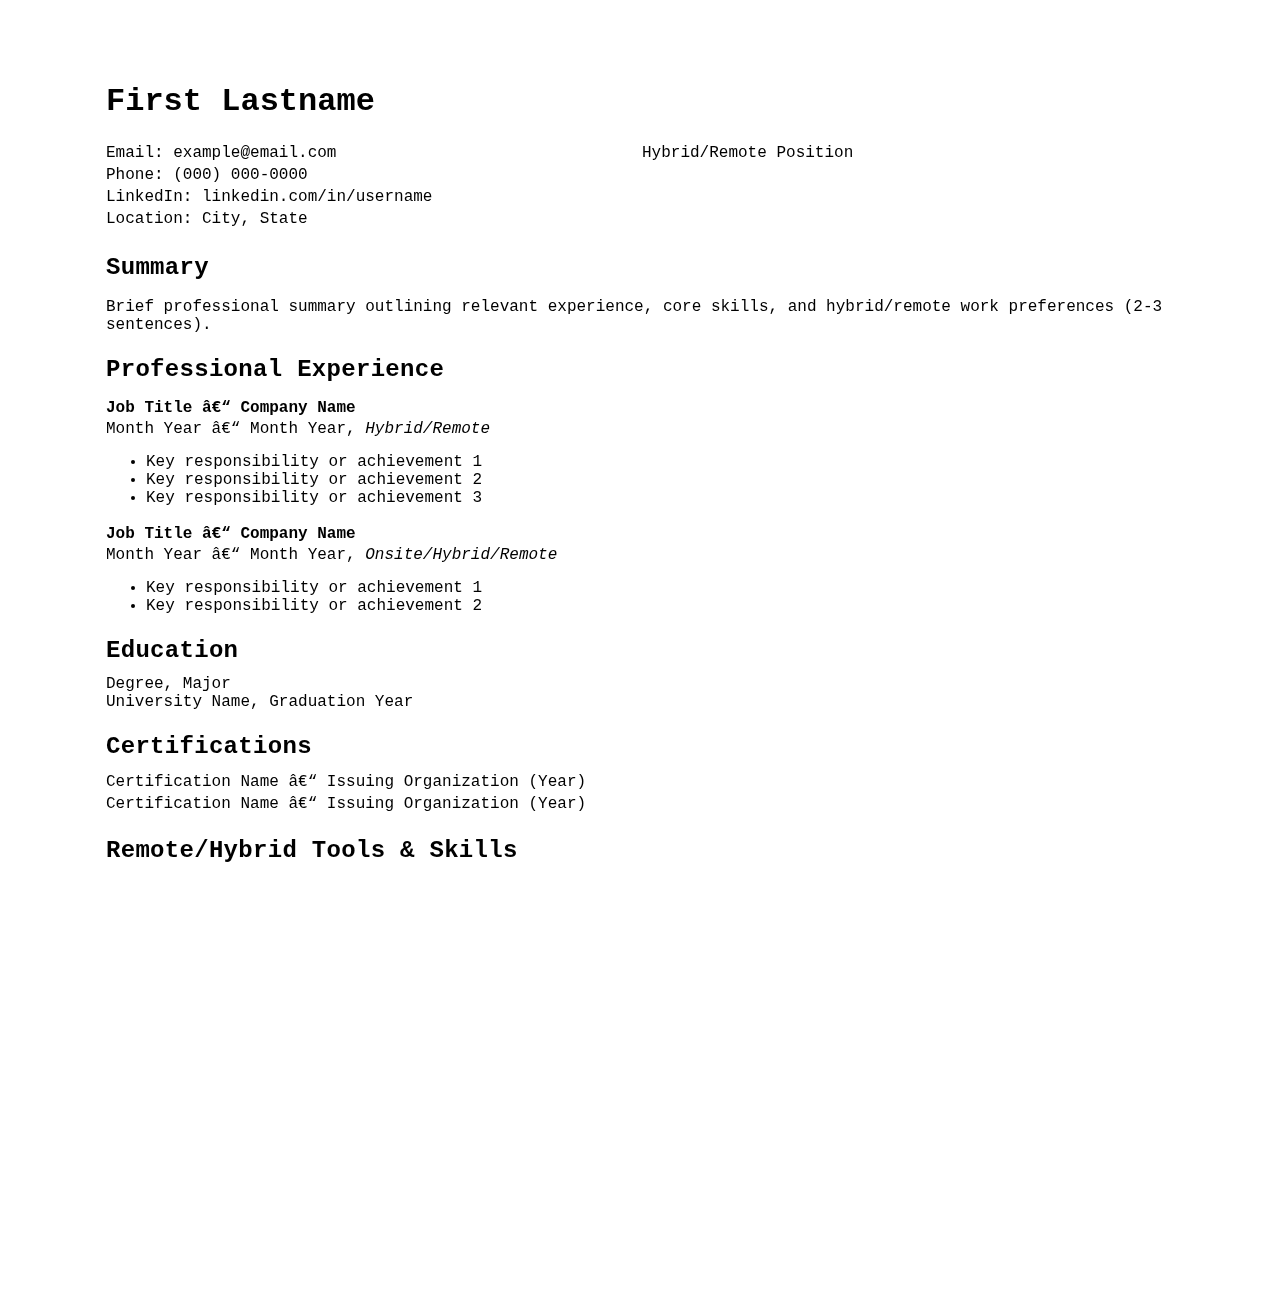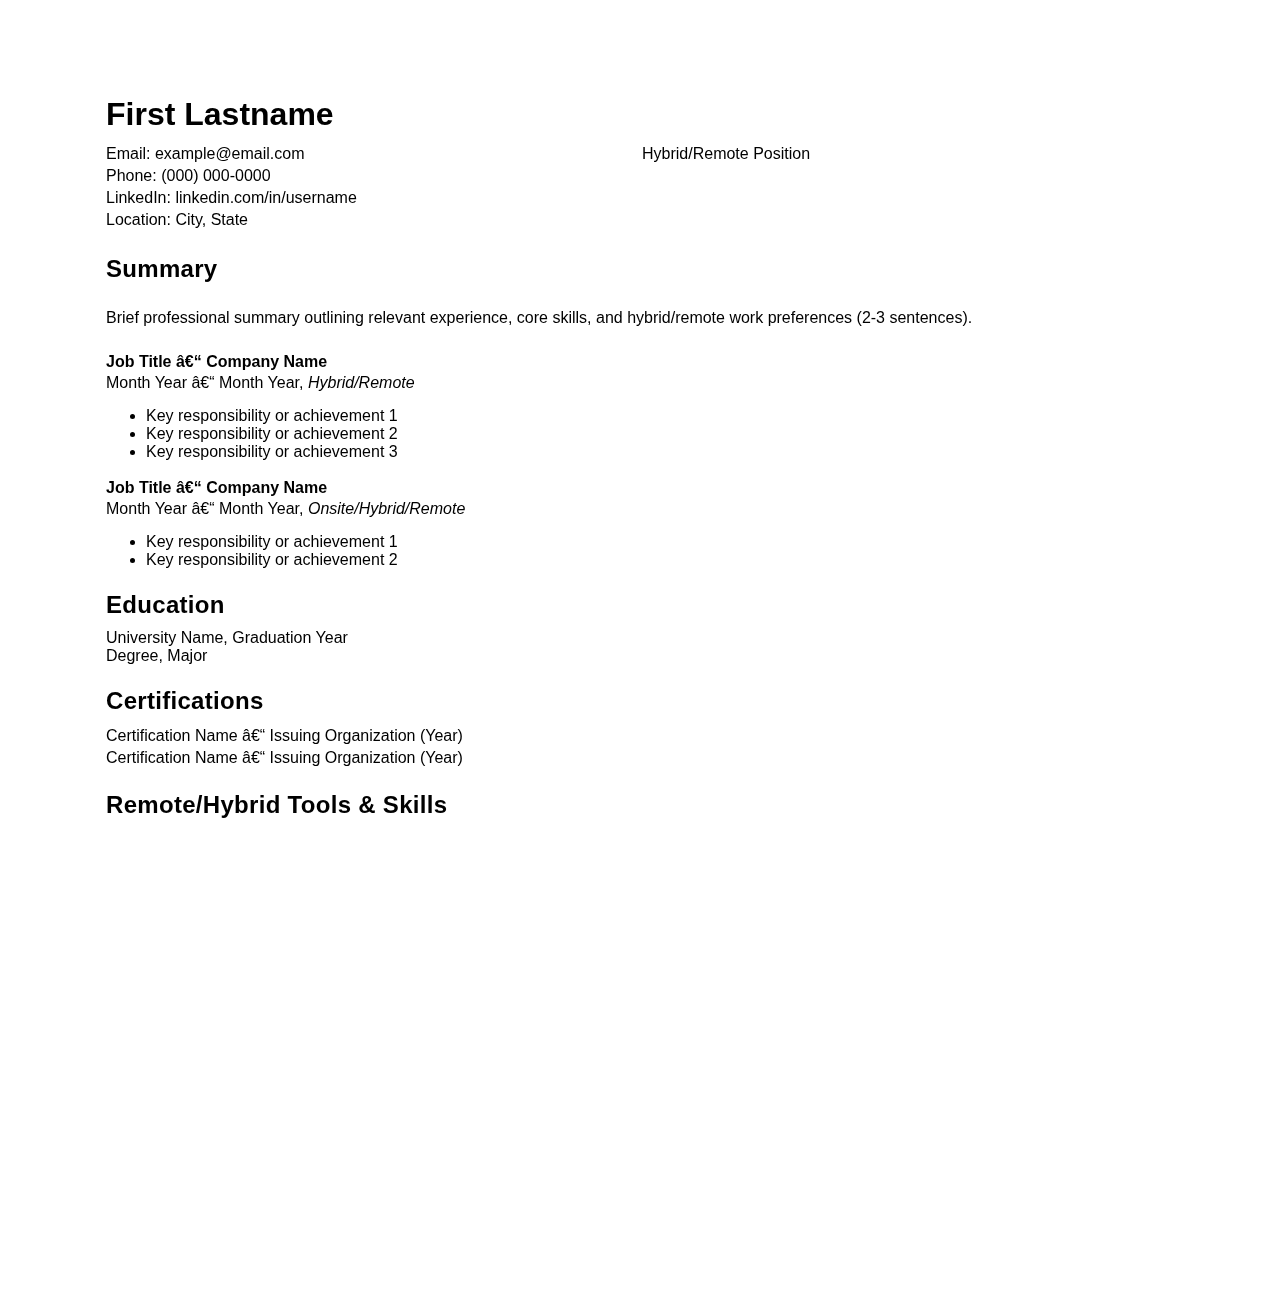--- a/index.html
+++ b/index.html
@@ -4,29 +4,29 @@
   <style>
     html, body { margin: 0; padding: 0; background: #ffffff; }
     body {
       width: 1278px; height: 1300px;
       font-family: "Liberation Sans", sans-serif;
       color: #000;
       font-size: 16px;
       line-height: 18px;
       position: relative;
     }
-    .page { position: absolute; left: 106px; top: 96px; width: 1100px; }
+    .page { position: absolute; left: 106px; top: 84px; width: 1100px; font-family: Liberation Mono, monospace; }
     h1 { font-size: 32px; line-height: 36px; margin: 0; font-weight: bold; }
-    .contact { display: flex; margin-top: 11px; }
+    .contact { display: flex; margin-top: 22px; }
     .contact .col { width: 536px; }
     .contact .line { line-height: 22px; }
     h2 { font-size: 24px; line-height: 24px; margin: 0; font-weight: bold; letter-spacing: 0.3px; }
     .section { margin-top: 24px; }
     .sec-summary { margin-top: 26px; }
-    .summary-text { margin-top: 28px; }
+    .summary-text { margin-top: 18px; }
     ul { margin: 12px 0 0 0; padding-left: 18px; }
     ul li { line-height: 18px; }
     .job { margin-top: 15px; }
     .job-title { font-weight: bold; line-height: 22px; }
     .job-dates { line-height: 20px; }
     .job ul { padding-left: 40px; margin-top: 14px; }
     .job + .job { margin-top: 16px; }
     .edu { margin-top: 12px; }
     .certs { margin-top: 12px; }
     .certs .line { line-height: 22px; }
@@ -49,20 +49,21 @@
     </div>
   </div>
 
   <div class="section sec-summary">
     <h2>Summary</h2>
     <div class="summary-text">Brief professional summary outlining relevant experience, core skills, and hybrid/remote work preferences (2-3 sentences).</div>
   </div>
 
 
   <div class="section">
+    <h2>Professional Experience</h2>
 
     <div class="job">
       <div class="job-title">Job Title â€“ Company Name</div>
       <div class="job-dates"><span>Month Year â€“ Month Year, </span><em>Hybrid/Remote</em></div>
       <ul>
         <li>Key responsibility or achievement 1</li>
         <li>Key responsibility or achievement 2</li>
         <li>Key responsibility or achievement 3</li>
       </ul>
     </div>
@@ -73,22 +74,22 @@
       <ul>
         <li>Key responsibility or achievement 1</li>
         <li>Key responsibility or achievement 2</li>
       </ul>
     </div>
   </div>
 
   <div class="section">
     <h2>Education</h2>
     <div class="edu">
+      <div>Degree, Major</div>
       <div>University Name, Graduation Year</div>
-      <div>Degree, Major</div>
     </div>
   </div>
 
   <div class="section">
     <h2>Certifications</h2>
     <div class="certs">
       <div class="line">Certification Name â€“ Issuing Organization (Year)</div>
       <div class="line">Certification Name â€“ Issuing Organization (Year)</div>
     </div>
   </div>

